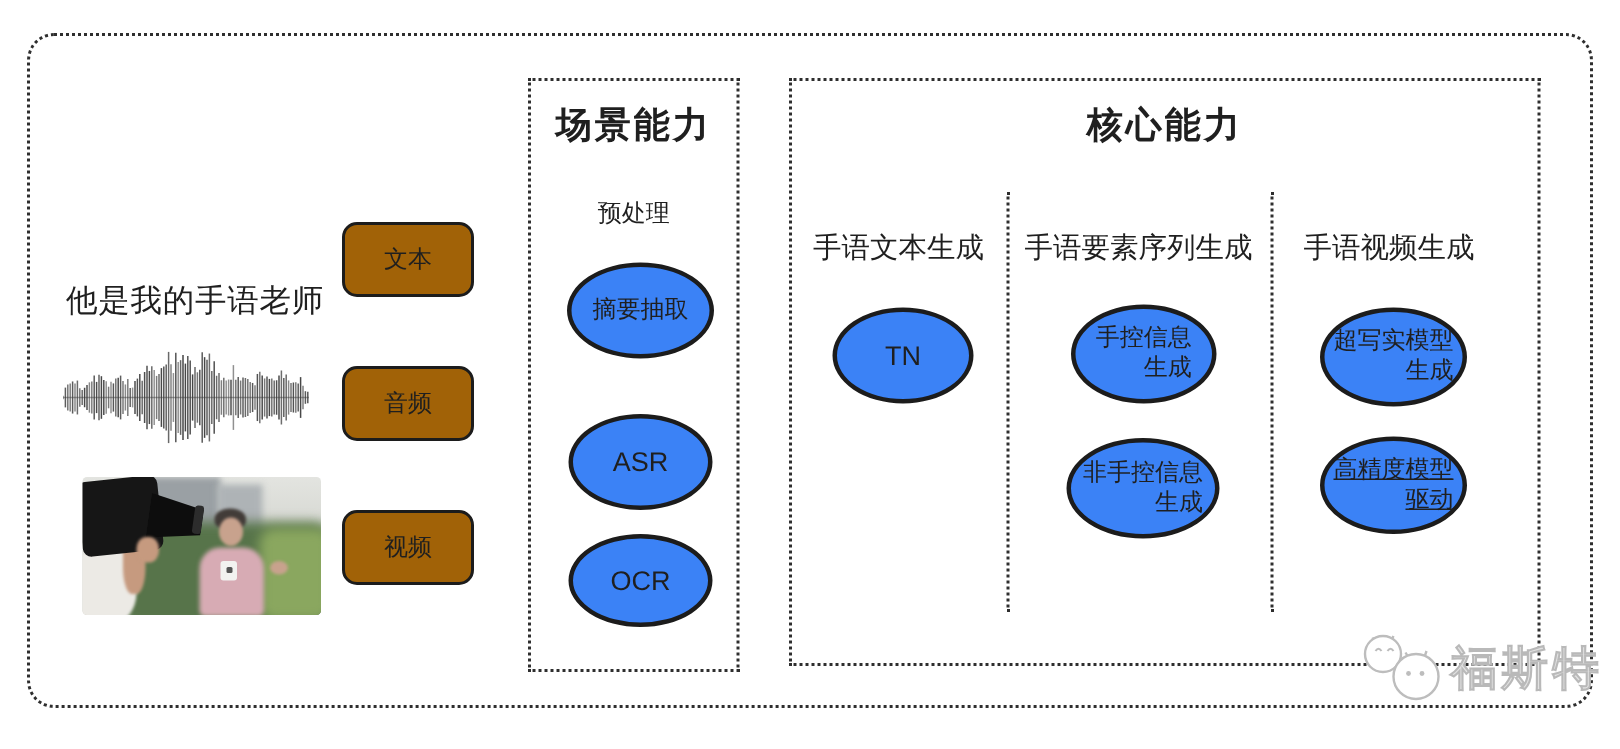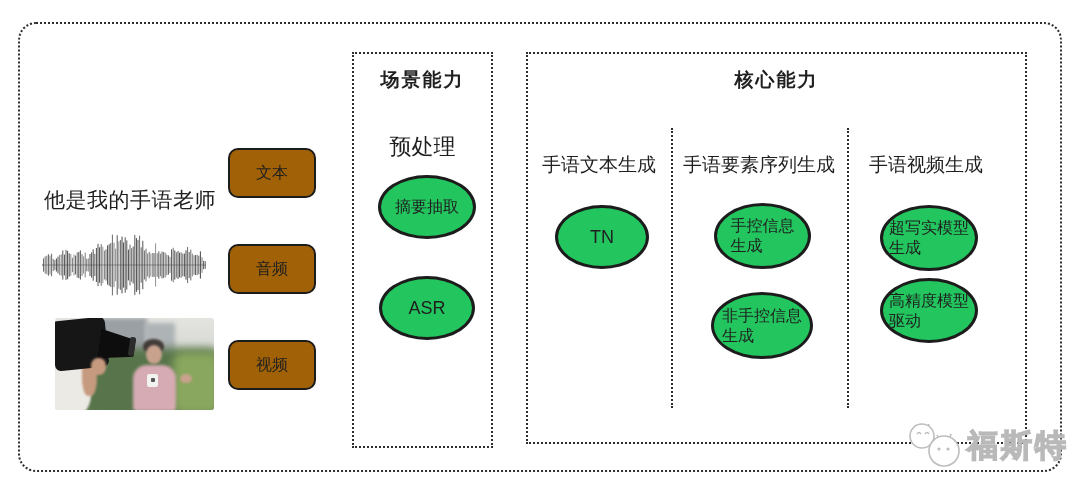--- a/index.html
+++ b/index.html
@@ -9,41 +9,41 @@
   }
   .outer-border {
     position:absolute; left:18px; top:22px; width:1040px; height:446px;
     border:2px dotted #2e2e2e; border-radius:18px;
   }
   .dash-box { position:absolute; border:2px dotted #2e2e2e; background:transparent; }
   .scene-box { left:352px; top:52px; width:137px; height:392px; }
   .core-box  { left:526px; top:52px; width:497px; height:388px; }
   .box-title {
     position:absolute; top:13px; left:0; width:100%; text-align:center;
-    font-size:19px; font-weight:bold; letter-spacing:2px;
-  }
-  .group-label { position:absolute; top:78px; left:0; width:100%; text-align:center; font-size:22px; }
+    font-size:24px; font-weight:bold; letter-spacing:2px;
+  }
+  .group-label { position:absolute; top:78px; left:0; width:100%; text-align:center; font-size:16px; }
   .col-header { position:absolute; width:170px; text-align:center; font-size:19px; top:152px; }
   .hdr-1 { left:514px; } .hdr-2 { left:674px; } .hdr-3 { left:841px; }
   .divider { position:absolute; top:128px; height:280px; width:0; border-left:2px dotted #2e2e2e; }
   .div-1 { left:671px; } .div-2 { left:847px; }
   .ellipse {
-    position:absolute; border:3px solid #1c1c1c; border-radius:50%; background:#22c55e;
-    display:flex; align-items:center; justify-content:center; text-align:left;
+    position:absolute; border:3px solid #1c1c1c; border-radius:50%; background:#3b82f6;
+    display:flex; align-items:center; justify-content:center; text-align:right;
     white-space:pre-line; line-height:1.25; font-size:16px;
   }
   .el-zhaiyao { left:378px; top:175px; width:92px; height:58px; }
   .el-asr { left:379px; top:276px; width:90px; height:58px; font-size:18px; }
   .el-ocr { left:379px; top:356px; width:90px; height:56px; font-size:18px; }
   .el-tn  { left:555px; top:205px; width:88px; height:58px; font-size:18px; }
   .el-fanyi { left:555px; top:293px; width:88px; height:60px; font-size:17px; }
   .el-shoukong { left:714px; top:203px; width:91px; height:60px; }
   .el-feishoukong { left:711px; top:292px; width:96px; height:61px; }
   .el-chaoxieshi { left:880px; top:205px; width:92px; height:60px; }
-  .el-gaojingdu { left:880px; top:278px; width:92px; height:59px; }
+  .el-gaojingdu { left:880px; top:291px; width:92px; height:59px;text-decoration:underline; }
 
   .input-label { position:absolute; left:204px; top:101px; width:140px; text-align:center;
                  font-size:19px; font-weight:bold; }
   .sample-text { position:absolute; left:44px; top:159px; font-size:21px; letter-spacing:0.5px;margin-top:27px; }
   .modality-box {
     position:absolute; left:228px; width:84px; height:46px; border:2px solid #1c1c1c;
     border-radius:10px; display:flex; align-items:center; justify-content:center;
     font-size:16px; background:#a16207;
   }
   .mod-text { top:148px; } .mod-audio { top:244px; } .mod-video { top:340px; }
@@ -70,21 +70,21 @@
                 transform:rotate(-6deg); }
   .ph-lens { left:44px; top:13px; width:36px; height:30px; background:#0d0d0d;
              clip-path:polygon(0 0,100% 22%,100% 78%,0 100%); transform:rotate(8deg); }
   .ph-lenscap { left:74px; top:19px; width:6px; height:19px; background:#2c2c2c; border-radius:2px; transform:rotate(8deg); }
   .ph-camgrip { left:36px; top:40px; width:15px; height:17px; background:#c69a7f; border-radius:45%; filter:blur(1px); }
 
   
   .watermark { position:absolute; left:901px; top:419px; width:170px; height:54px;
                display:flex; align-items:center; }
   .wm-text {
-    font-size:31px; font-weight:bold; letter-spacing:3px;
+    font-size:31px; font-weight:normal; letter-spacing:3px;
     color:#e2e2e2; -webkit-text-stroke:1.4px #b9b9b9; margin-left:4px;
   }
 </style>
 </head>
 <body>
 
 <div class="stage">
 
   <div class="outer-border"></div>
 
@@ -225,20 +225,21 @@
   <div class="modality-box mod-video">
     <span>视频</span>
   </div>
 
   <div class="dash-box scene-box">
     <div class="box-title">场景能力</div>
     <div class="group-label">预处理</div>
   </div>
   <div class="ellipse el-zhaiyao">摘要抽取</div>
   <div class="ellipse el-asr">ASR</div>
+  <div class="ellipse el-ocr">OCR</div>
 
   <div class="dash-box core-box">
     <div class="box-title">核心能力</div>
   </div>
   <div class="divider div-1"></div>
   <div class="divider div-2"></div>
 
   <div class="col-header hdr-2">手语要素序列生成</div>
   <div class="col-header hdr-1">手语文本生成</div>
   <div class="col-header hdr-3">手语视频生成</div>

